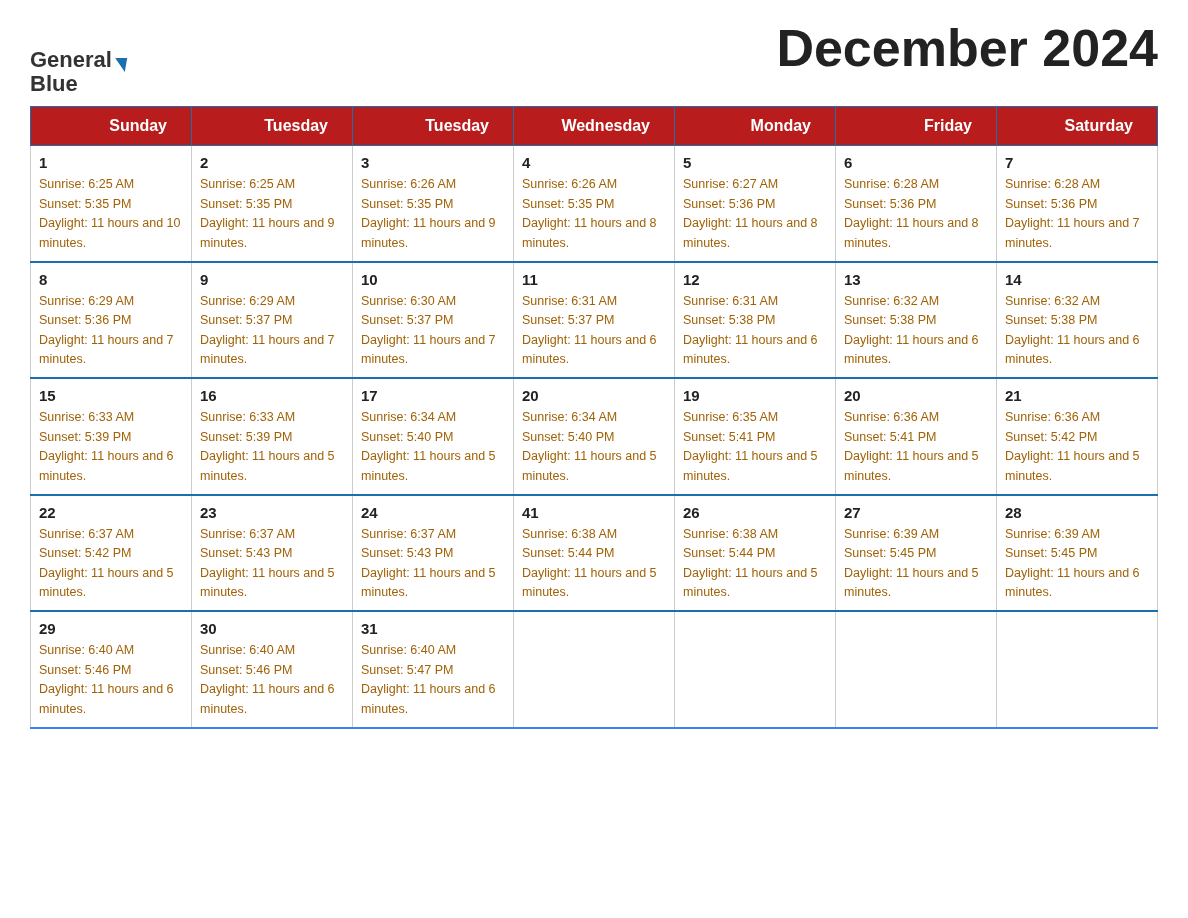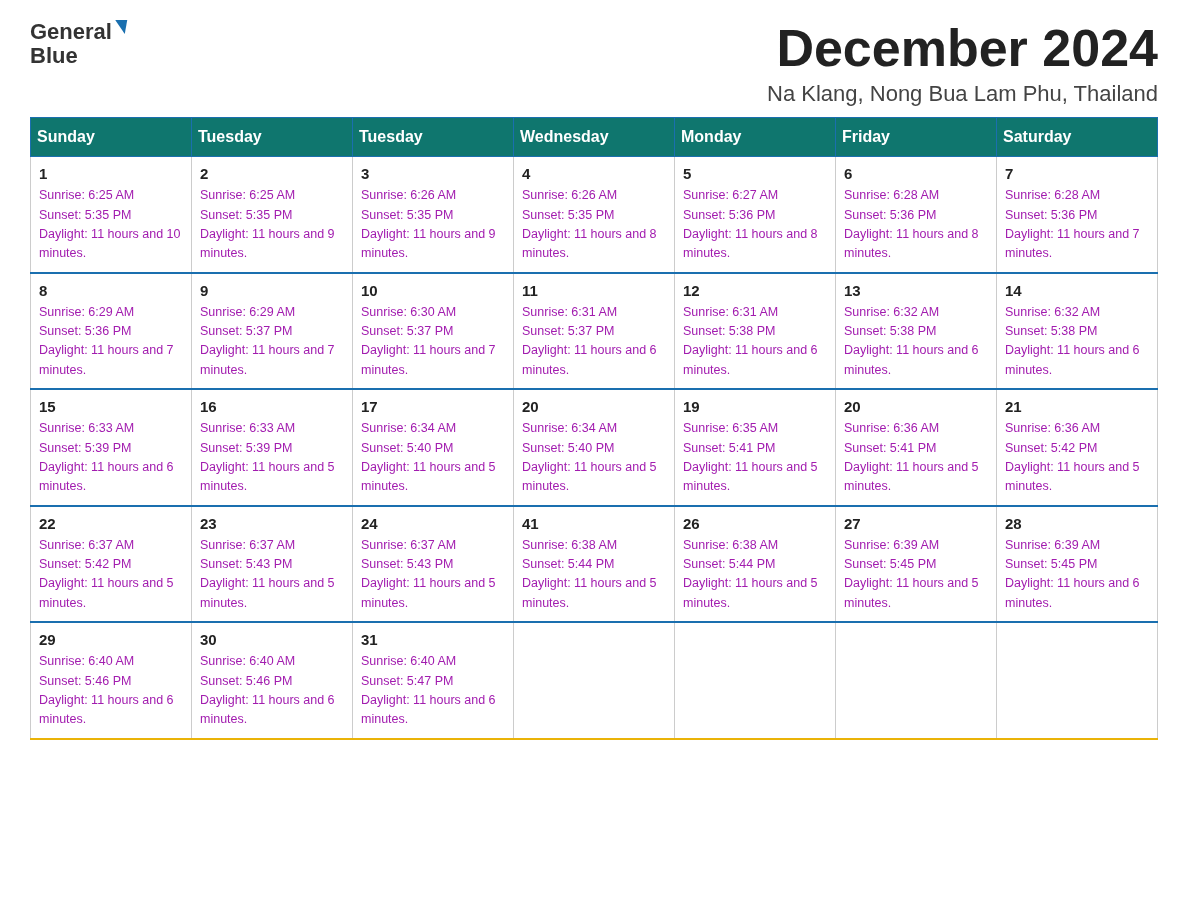--- a/index.html
+++ b/index.html
@@ -32,48 +32,48 @@
       height: 0;
       border-left: 12px solid transparent;
       border-right: 0px solid transparent;
       border-top: 14px solid #1a6faf;
       display: inline-block;
       margin-left: 2px;
       transform: skewX(-10deg);
     }
     .logo-line {
       display: flex;
-      align-items: flex-start;
+      align-items: flex-end;
+      margin-top: 28px;
     }
     .title-block {
-      text-align: right;
     }
     .month-year {
       font-size: 52px;
       font-weight: bold;
       color: #222;
       line-height: 1.1;
     }
     .location {
       font-size: 22px;
       color: #444;
       margin-top: 4px;
     }
     table {
       width: 100%;
       border-collapse: collapse;
       margin-top: 10px;
     }
     thead tr th {
-      background-color: #0f766e;
+      background-color: #b91c1c;
       color: #fff;
       font-size: 16px;
       font-weight: bold;
-      padding: 10px 6px;
-      text-align: left;
+      padding: 10px 24px;
+      text-align: right;
       border: 1px solid #1a6faf;
     }
     tbody tr td {
       vertical-align: top;
       border: 1px solid #ccc;
       border-bottom: 2px solid #1a6faf;
       padding: 8px;
       width: 14.28%;
       font-size: 13px;
       color: #333;
@@ -82,40 +82,39 @@
     .day-num {
       font-size: 15px;
       font-weight: bold;
       color: #222;
       display: block;
       margin-bottom: 4px;
     }
     .day-info {
       font-size: 12.5px;
       line-height: 1.55;
-      color: #a21caf;
+      color: #a16207;
     }
     tbody tr:last-child td {
-      border-bottom: 2px solid #eab308;
+      border-bottom: 2px solid #3b82f6;
     }
   </style>
 </head>
 <body>
 
 <div class="header">
   <div class="logo">
     <div class="logo-line">
       <span class="logo-text">General</span>
       <span class="logo-arrow"></span>
     </div>
     <span class="logo-text blue">Blue</span>
   </div>
   <div class="title-block">
     <div class="month-year">December 2024</div>
-    <div class="location">Na Klang, Nong Bua Lam Phu, Thailand</div>
   </div>
 </div>
 
 <table>
   <thead>
     <tr>
     <th>Sunday</th>
         <th>Tuesday</th>
         <th>Tuesday</th>
         <th>Wednesday</th>

